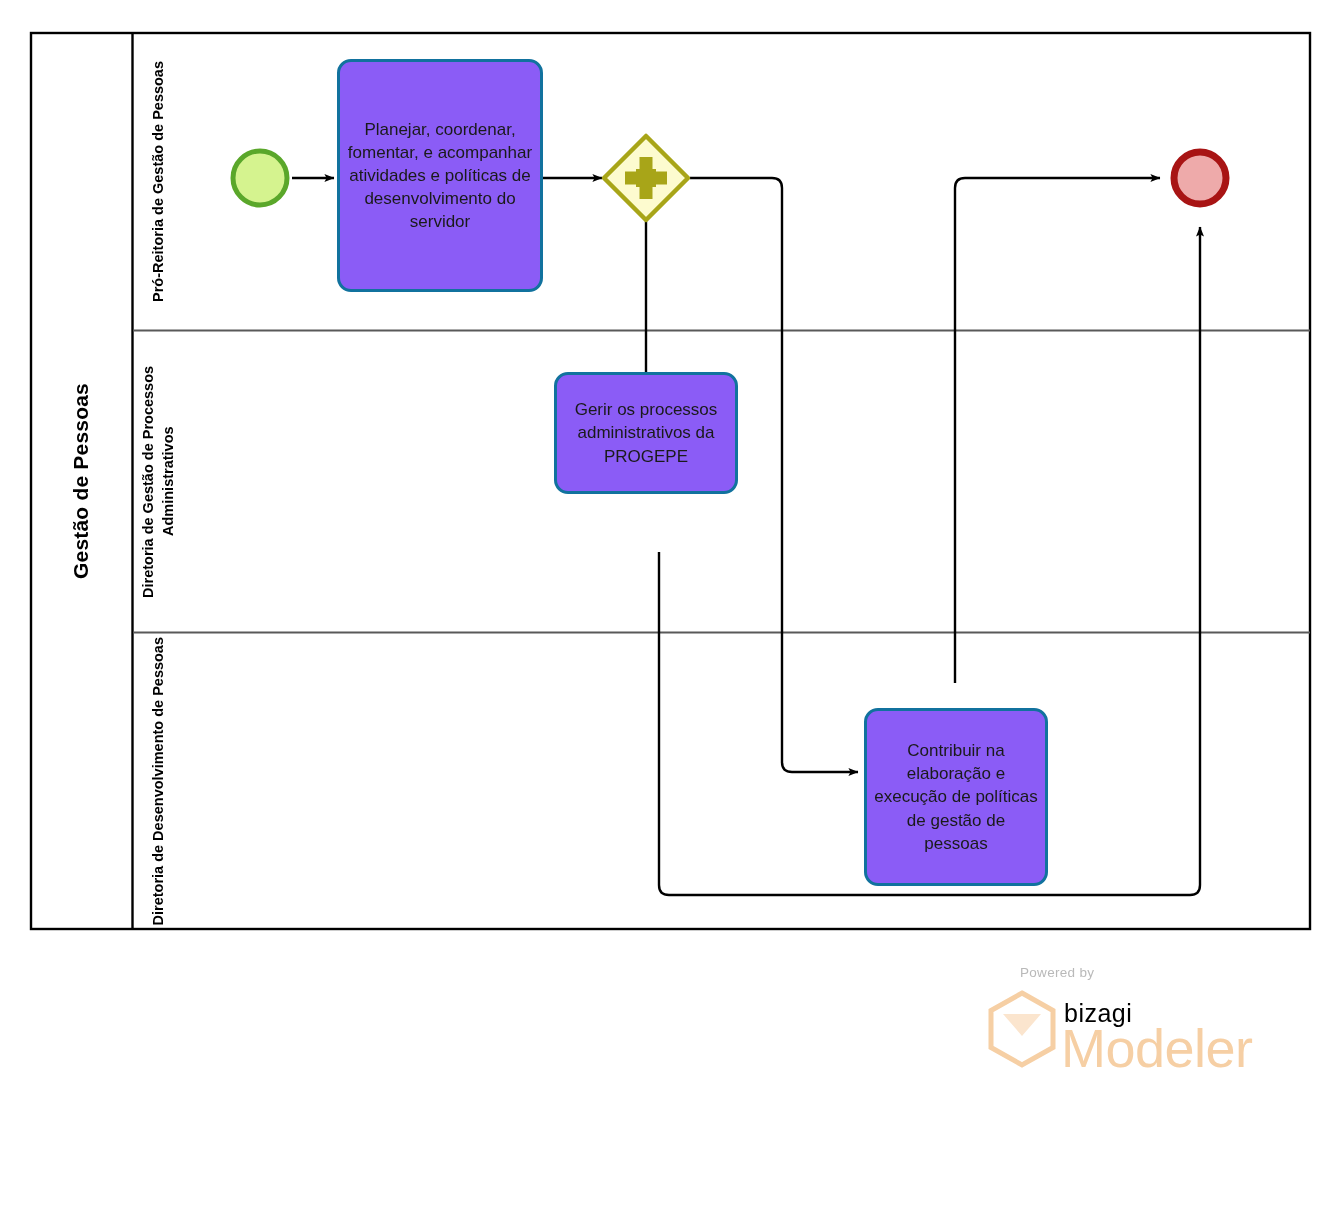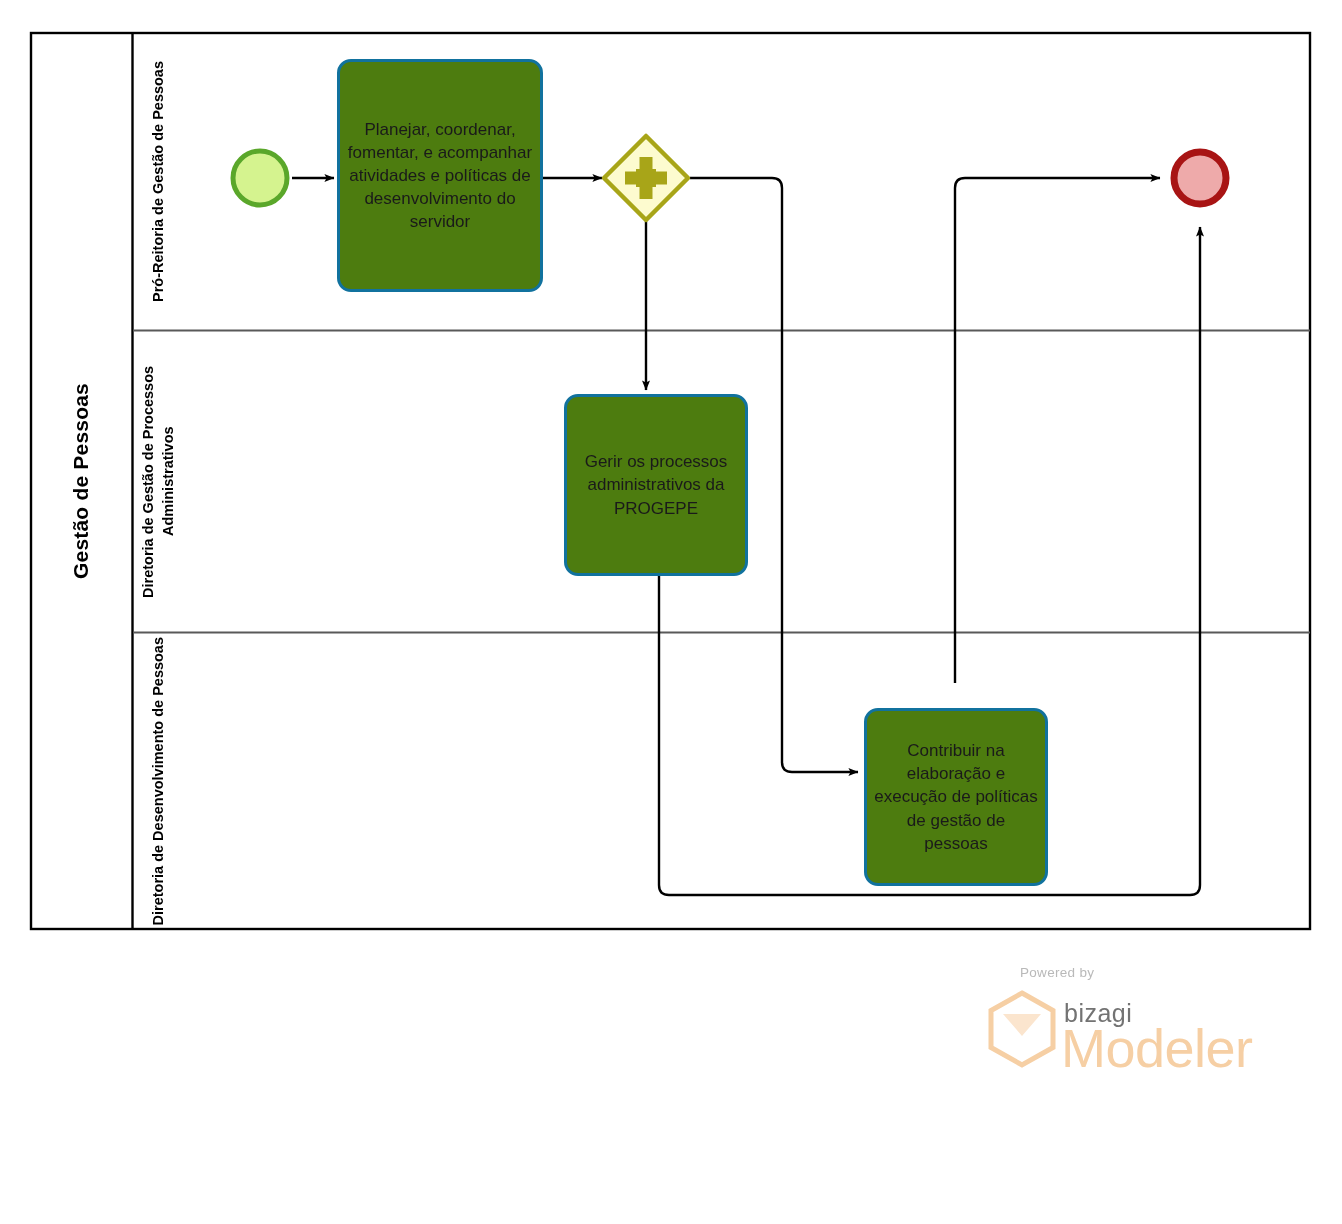--- a/index.html
+++ b/index.html
@@ -65,21 +65,21 @@
     color: #000000;
     text-align: center;
     line-height: 1.35;
     max-height: 100%;
   }
 
   
   .task {
     position: absolute;
     box-sizing: border-box;
-    background: #4d7c0f;
+    background: #8b5cf6;
     border: 3.5px solid #11729e;
     border-radius: 14px;
     display: flex;
     align-items: center;
     justify-content: center;
     padding: 4px 6px;
   }
   .task span {
     font-size: 17px;
     line-height: 1.36;
@@ -110,21 +110,21 @@
     left: 27px;
     top: 25px;
     width: 70px;
     height: 78px;
   }
   #watermark .bizagi {
     position: absolute;
     left: 104px;
     top: 34px;
     font-size: 25px;
-    color: #737373;
+    color: #000000;
     letter-spacing: 0.5px;
   }
   #watermark .modeler {
     position: absolute;
     left: 101px;
     top: 52px;
     font-size: 54px;
     color: #f6cfa4;
     letter-spacing: -0.5px;
   }
@@ -184,21 +184,21 @@
     <span>Diretoria de Gestão de Processos Administrativos</span>
   </div>
   <div class="lane-label" style="top:633px; height:296px;">
     <span>Diretoria de Desenvolvimento de Pessoas</span>
   </div>
 
   <div class="task" style="left:337px; top:59px; width:206px; height:233px;">
     <span>Planejar, coordenar, fomentar, e acompanhar atividades e políticas de desenvolvimento do servidor</span>
   </div>
 
-  <div class="task" style="left:554px; top:394px; width:184px; height:182px;margin-left:10px;">
+  <div class="task" style="left:554px; top:372px; width:184px; height:122px;">
     <span>Gerir os processos administrativos da PROGEPE</span>
   </div>
 
   <div class="task" style="left:864px; top:708px; width:184px; height:178px;">
     <span>Contribuir na elaboração e execução de políticas de gestão de pessoas</span>
   </div>
 
   <div id="watermark">
     <div class="powered">Powered by</div>
     <div class="hexwrap">

